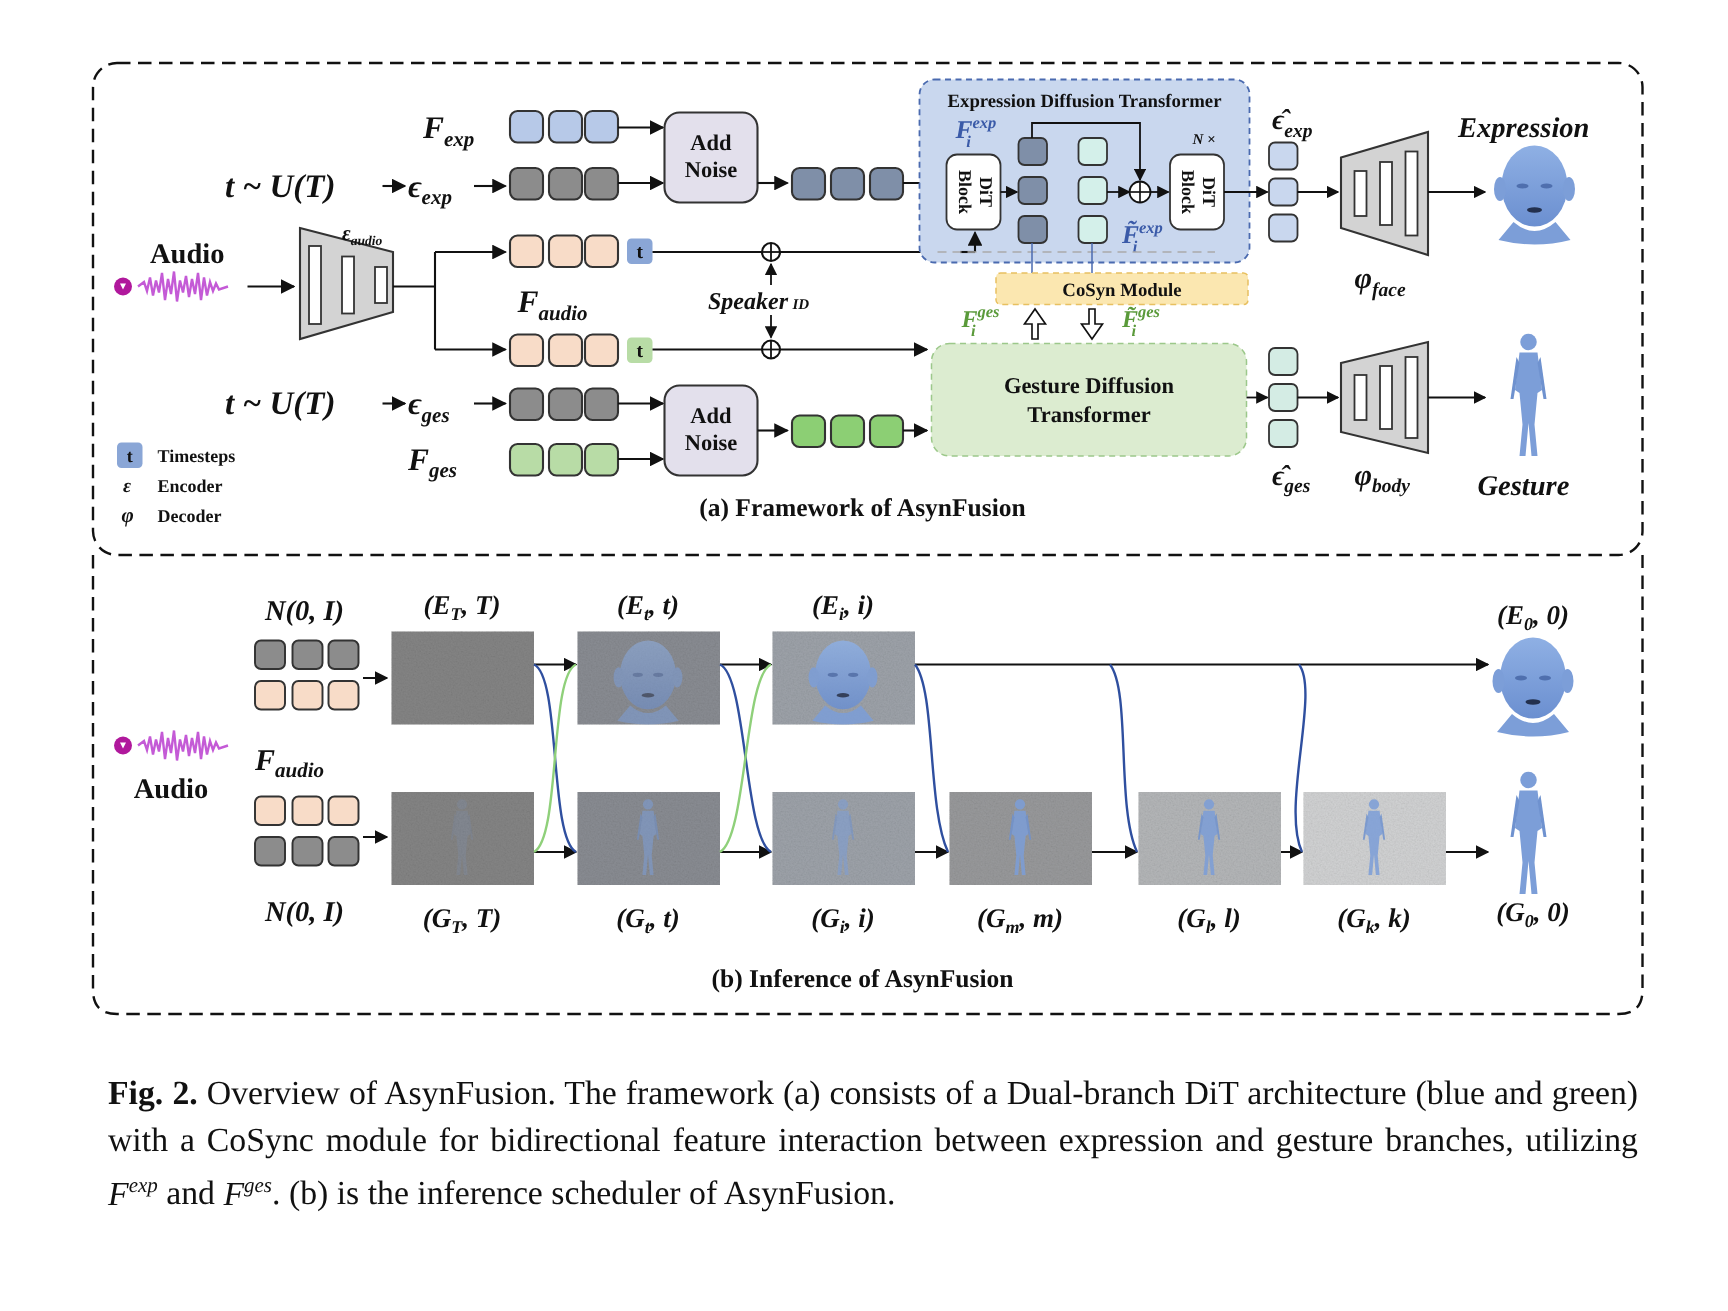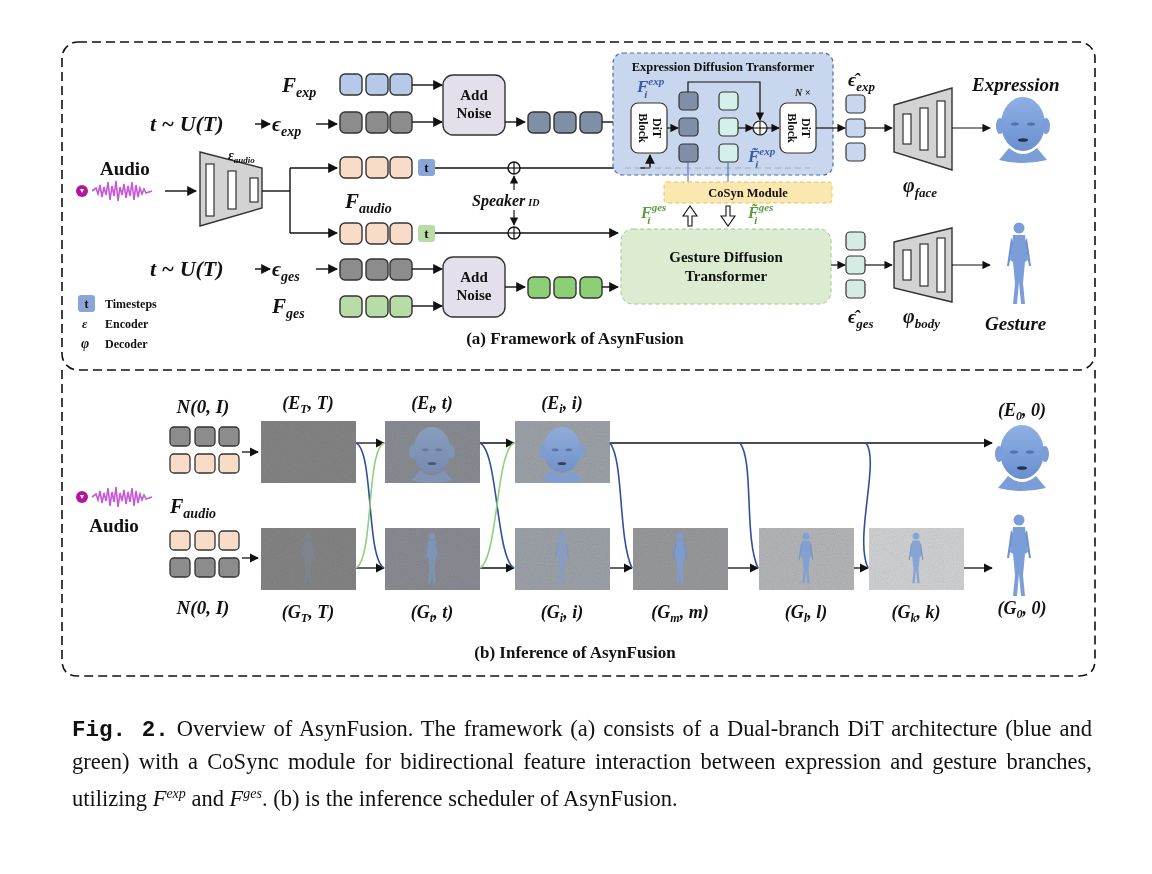--- a/index.html
+++ b/index.html
@@ -1,21 +1,21 @@
 <!DOCTYPE html>
 <html><head>
 <meta charset="utf-8">
 <style>
   html, body { margin:0; padding:0; background:#ffffff; }
   body { width:1152px; height:874px; overflow:hidden; position:relative; font-family:"Liberation Serif","DejaVu Serif",serif; }
   #fig { position:absolute; left:0; top:0; }
   .t-bold { font-family:"Liberation Serif","DejaVu Serif",serif; font-weight:bold; fill:#111; }
   .t-math { font-family:"Liberation Serif","DejaVu Serif",serif; font-weight:bold; font-style:italic; fill:#111; }
   .caption { position:absolute; left:72px; top:713px; width:1020px; font-family:"Liberation Serif","DejaVu Serif",serif; font-size:22.5px; line-height:31px; color:#111; text-align:justify; }
-  .caption b { font-weight:bold;font-family:Liberation Mono, monospace; }
+  .caption b { font-weight:bold; }
   .caption i { font-style:italic; }
   .caption sup { font-size:14px; font-style:italic; }
 </style>
 </head>
 <body>
 
 <svg id="fig" width="1152" height="874" viewBox="0 0 1152 874">
   <defs>
     <marker id="arr" viewBox="0 0 10 10" refX="9" refY="5" markerWidth="7" markerHeight="7" orient="auto-start-reverse">
       <path d="M0,0 L10,5 L0,10 z" fill="#111"></path>

